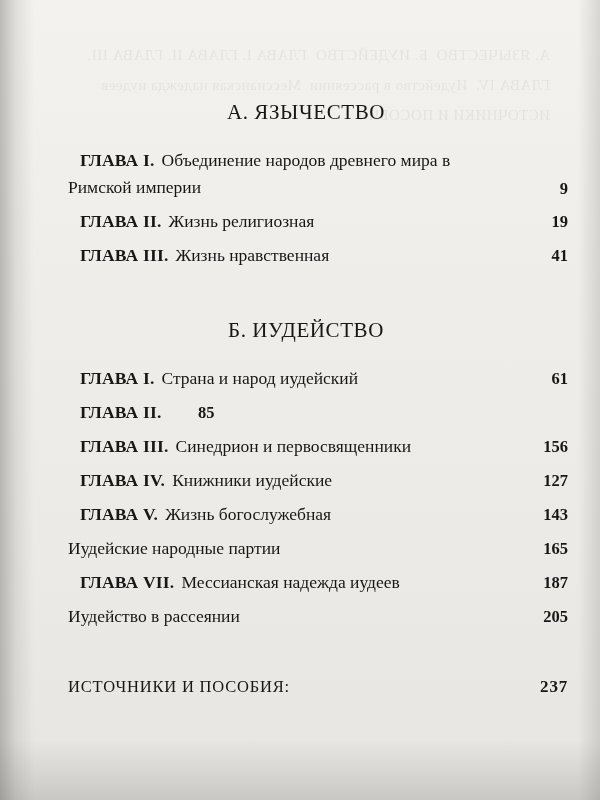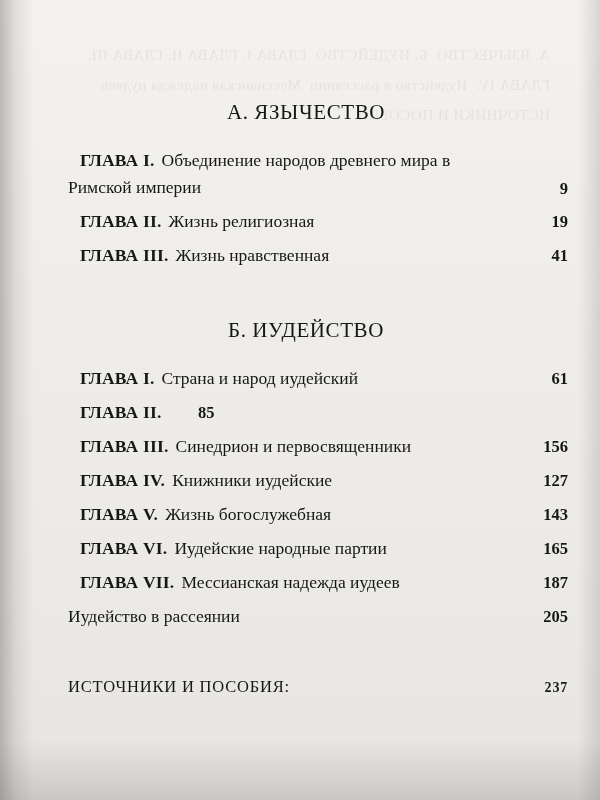--- a/index.html
+++ b/index.html
@@ -124,21 +124,21 @@
     align-items: baseline;
     margin-top: 46px;
     font-size: 16.5px;
     letter-spacing: 0.8px;
   }
   .sources .s-label {
     flex: 1 1 auto;
   }
   .sources .page-no {
     font-weight: bold;
-    font-size: 14px;
+    font-size: 17px;
     min-width: 46px;
     text-align: right;
   }
 </style>
 </head>
 <body>
 
 <div class="page">
 
   <div class="bleed">А. ЯЗЫЧЕСТВО  Б. ИУДЕЙСТВО  ГЛАВА I. ГЛАВА II. ГЛАВА III. ГЛАВА IV.  Иудейство в рассеянии  Мессианская надежда иудеев  ИСТОЧНИКИ И ПОСОБИЯ</div>
@@ -192,21 +192,20 @@
       <span class="page-no">127</span>
     </div>
 
     <div class="toc-row">
       <span class="label">ГЛАВА V.</span>
       <span class="title">Жизнь богослужебная</span>
       <span class="page-no">143</span>
     </div>
 
     <div class="toc-row">
-      <span class="label">ГЛАВА VI.</span>
       <span class="title">Иудейские народные партии</span>
       <span class="page-no">165</span>
     </div>
 
     <div class="toc-row">
       <span class="label">ГЛАВА VII.</span>
       <span class="title">Мессианская надежда иудеев</span>
       <span class="page-no">187</span>
     </div>
 

